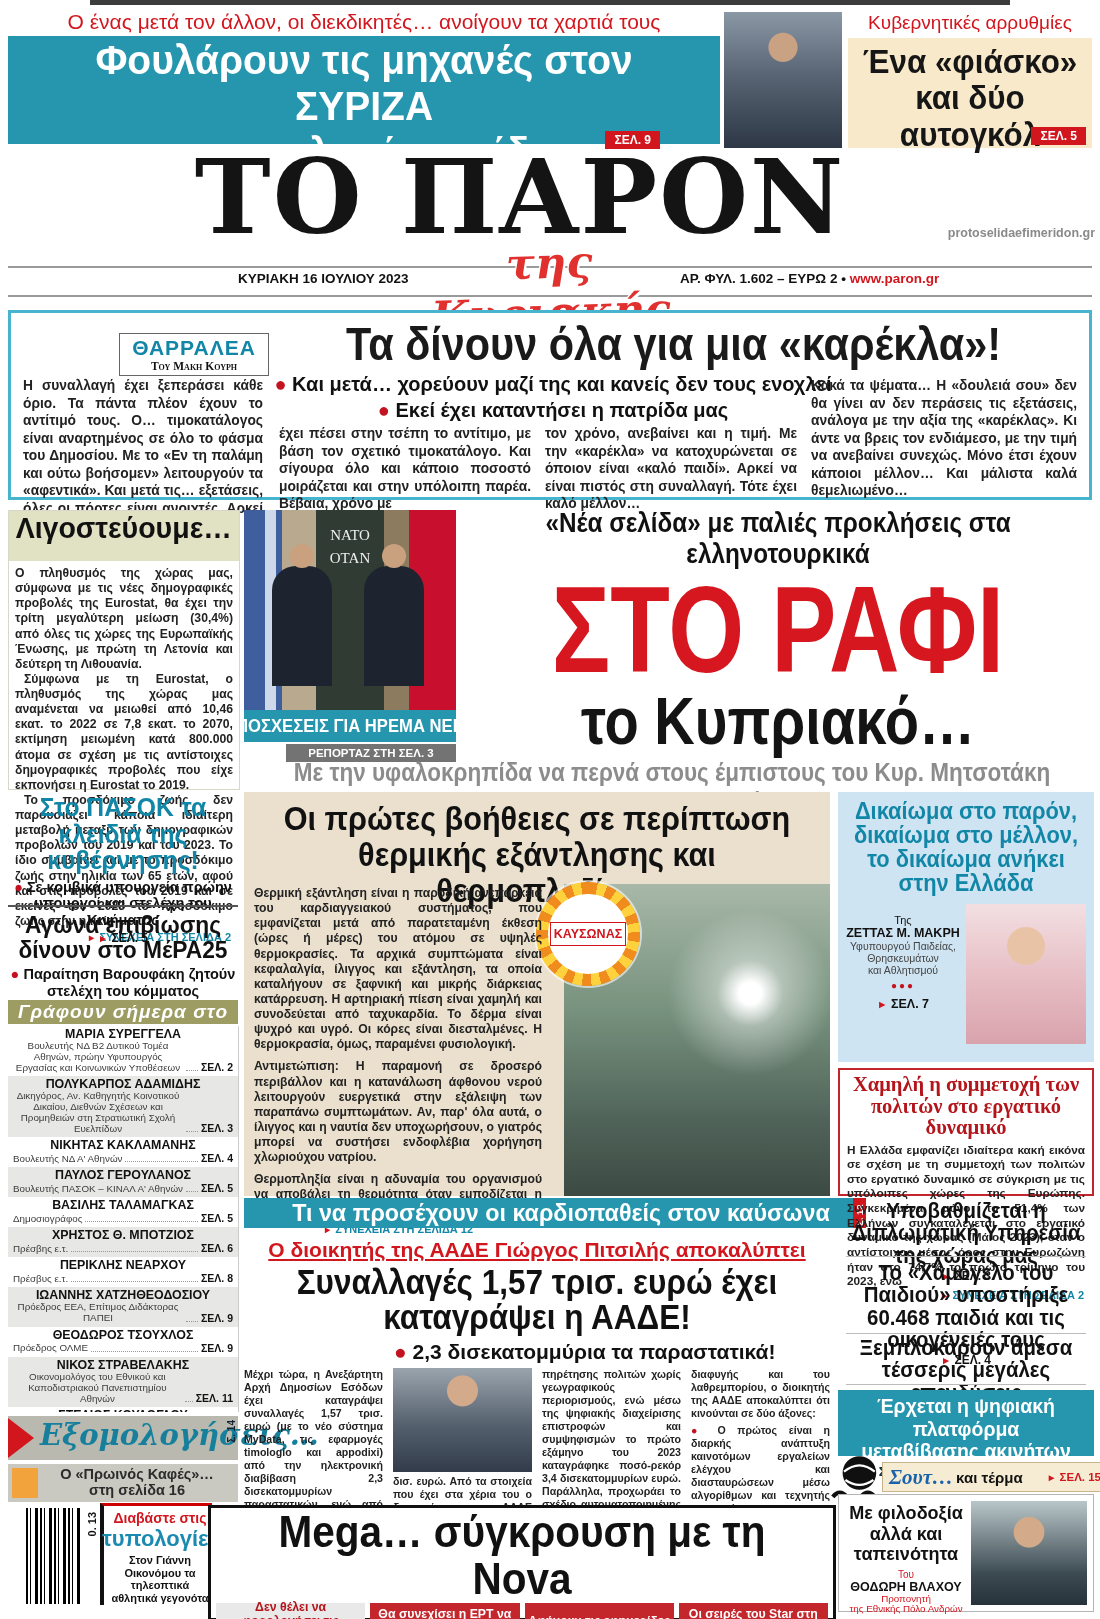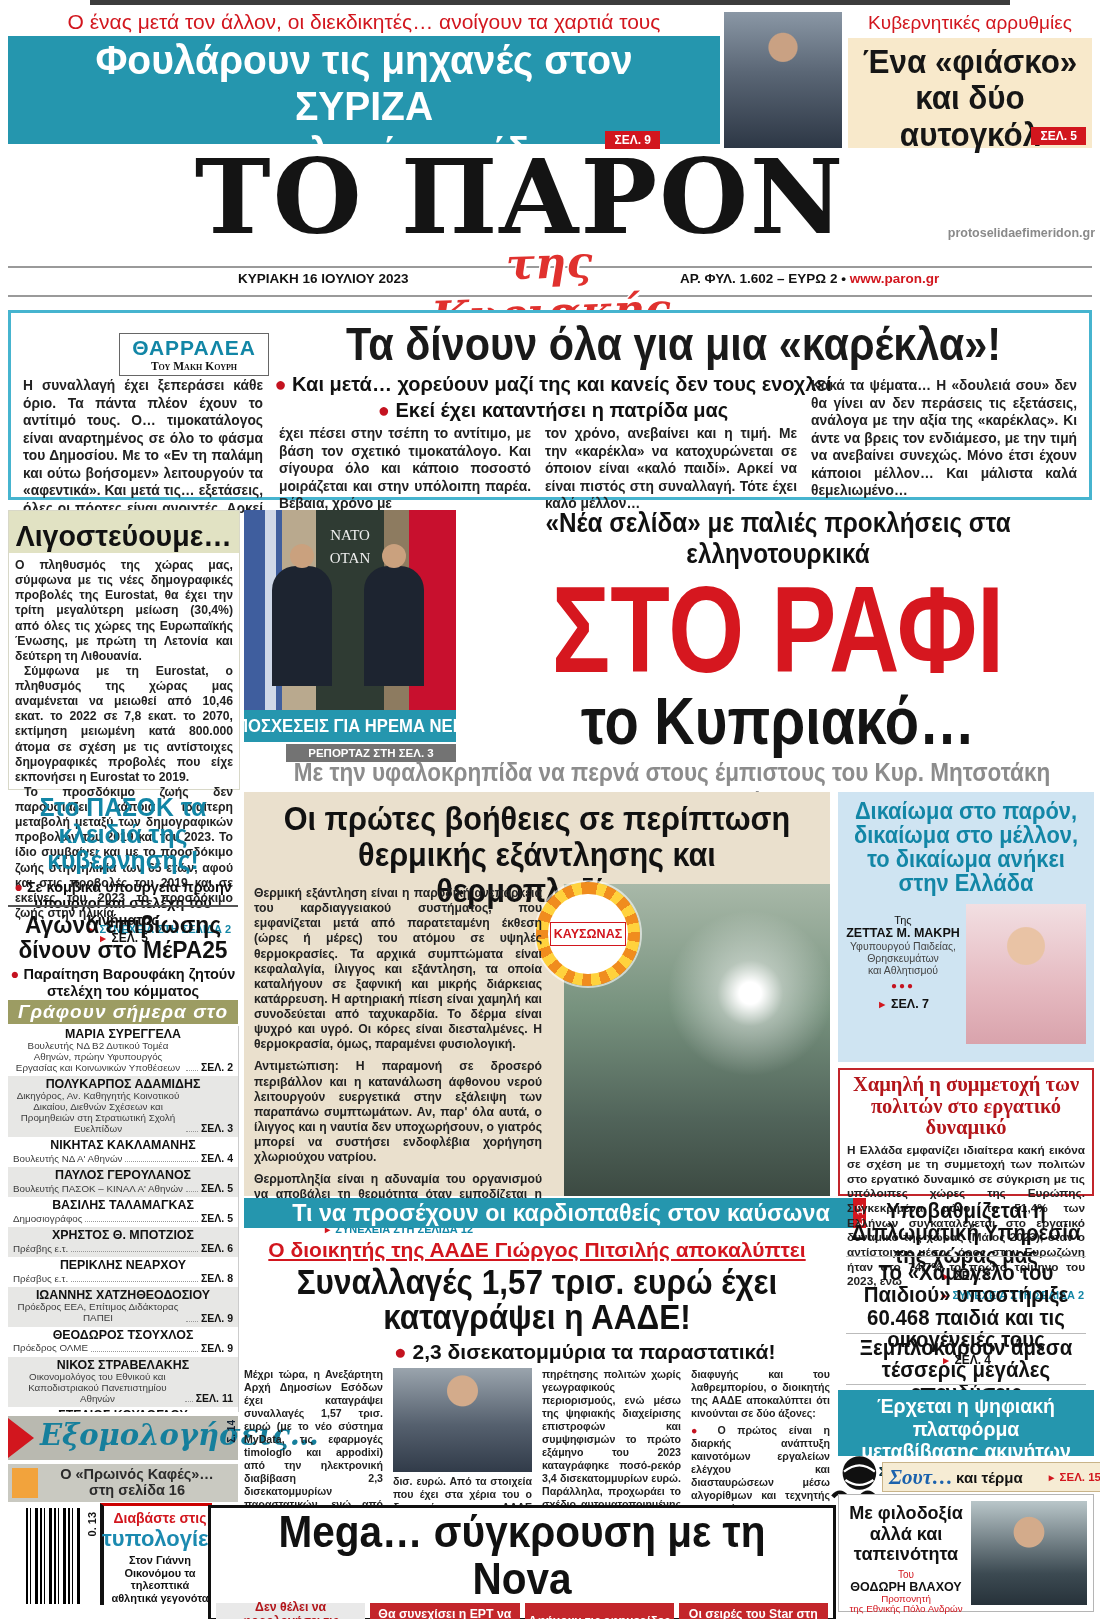--- a/index.html
+++ b/index.html
@@ -133,21 +133,21 @@
     <div class="abs b ctr cx9" style="left:255px;top:4px;width:815px;font-size:46px;color:#1a1a1a;">Τα δίνουν όλα για μια «καρέκλα»!</div>
     <div class="abs b ctr" style="left:262px;top:86px;width:560px;font-size:20px;"><span class="dot">●</span> <span>Εκεί έχει καταντήσει η πατρίδα μας</span></div>
     <div class="abs b ctr" style="left:262px;top:60px;width:560px;font-size:20px;"><span class="dot">●</span> <span>Και μετά… χορεύουν μαζί της και κανείς δεν τους ενοχλεί</span></div>
     <div class="abs edbody" style="left:12px;top:64px;width:240px;">Η συναλλαγή έχει ξεπεράσει κάθε όριο. Τα πάντα πλέον έχουν το αντίτιμό τους. Ο… τιμοκατάλογος είναι αναρτημένος σε όλο το φάσμα του Δημοσίου. Με το «Εν τη παλάμη και ούτω βοήσομεν» λειτουργούν τα «αφεντικά». Και μετά τις… εξετάσεις, όλες οι πόρτες είναι ανοιχτές. Αρκεί να</div>
     <div class="abs edbody" style="left:268px;top:112px;width:252px;">έχει πέσει στην τσέπη το αντίτιμο, με βάση τον σχετικό τιμοκατάλογο. Και σίγουρα όλο και κάποιο ποσοστό μοιράζεται και στην υπόλοιπη παρέα. Βέβαια, χρόνο με</div>
     <div class="abs edbody" style="left:534px;top:112px;width:252px;">τον χρόνο, ανεβαίνει και η τιμή. Με την «καρέκλα» να κατοχυρώνεται σε όποιον είναι «καλό παιδί». Αρκεί να είναι πιστός στη συναλλαγή. Τότε έχει καλό μέλλον…</div>
     <div class="abs edbody" style="left:800px;top:64px;width:266px;">Κακά τα ψέματα… Η «δουλειά σου» δεν θα γίνει αν δεν περάσεις τις εξετάσεις, ανάλογα με την αξία της «καρέκλας». Κι άντε να βρεις τον ενδιάμεσο, με την τιμή να ανεβαίνει συνεχώς. Μόνο έτσι έχουν κάποιοι μέλλον… Και μάλιστα καλά θεμελιωμένο…</div>
   </div>
 
   <div class="abs" style="left:8px;top:510px;width:230px;height:278px;border:1px solid #d8d8c8;">
-    <div class="oliveHead ctr" style="height:42px;display:flex;align-items:flex-end;justify-content:center;">
+    <div class="oliveHead ctr" style="height:50px;display:flex;align-items:flex-start;justify-content:center;">
       <span class="b cx95" style="font-size:30px;">Λιγοστεύουμε…</span>
     </div>
     <div class="smallbody" style="padding:5px 6px 0 6px;">
       <div>Ο πληθυσμός της χώρας μας, σύμφωνα με τις νέες δημογραφικές προβολές της Eurostat, θα έχει την τρίτη μεγαλύτερη μείωση (30,4%) από όλες τις χώρες της Ευρωπαϊκής Ένωσης, με πρώτη τη Λετονία και δεύτερη τη Λιθουανία.</div>
       <div style="text-indent:9px;">Σύμφωνα με τη Eurostat, ο πληθυσμός της χώρας μας αναμένεται να μειωθεί από 10,46 εκατ. το 2022 σε 7,8 εκατ. το 2070, εκτίμηση μειωμένη κατά 800.000 άτομα σε σχέση με τις αντίστοιχες δημογραφικές προβολές που είχε εκπονήσει η Eurostat το 2019.</div>
       <div style="text-indent:9px;">Το προσδόκιμο ζωής δεν παρουσιάζει κάποια ιδιαίτερη μεταβολή μεταξύ των δημογραφικών προβολών του 2019 και του 2023. Το ίδιο συμβαίνει και με το προσδόκιμο ζωής στην ηλικία των 65 ετών, αφού και στις προβολές του 2019 και σε εκείνες του 2023 το προσδόκιμο ζωής στην ηλικία</div>
     </div>
     <div class="cont" style="padding:2px 8px 0 0;"><span class="arr">►</span> <span>ΣΥΝΕΧΕΙΑ ΣΤΗ ΣΕΛΙΔΑ 2</span></div>
   </div>
 

